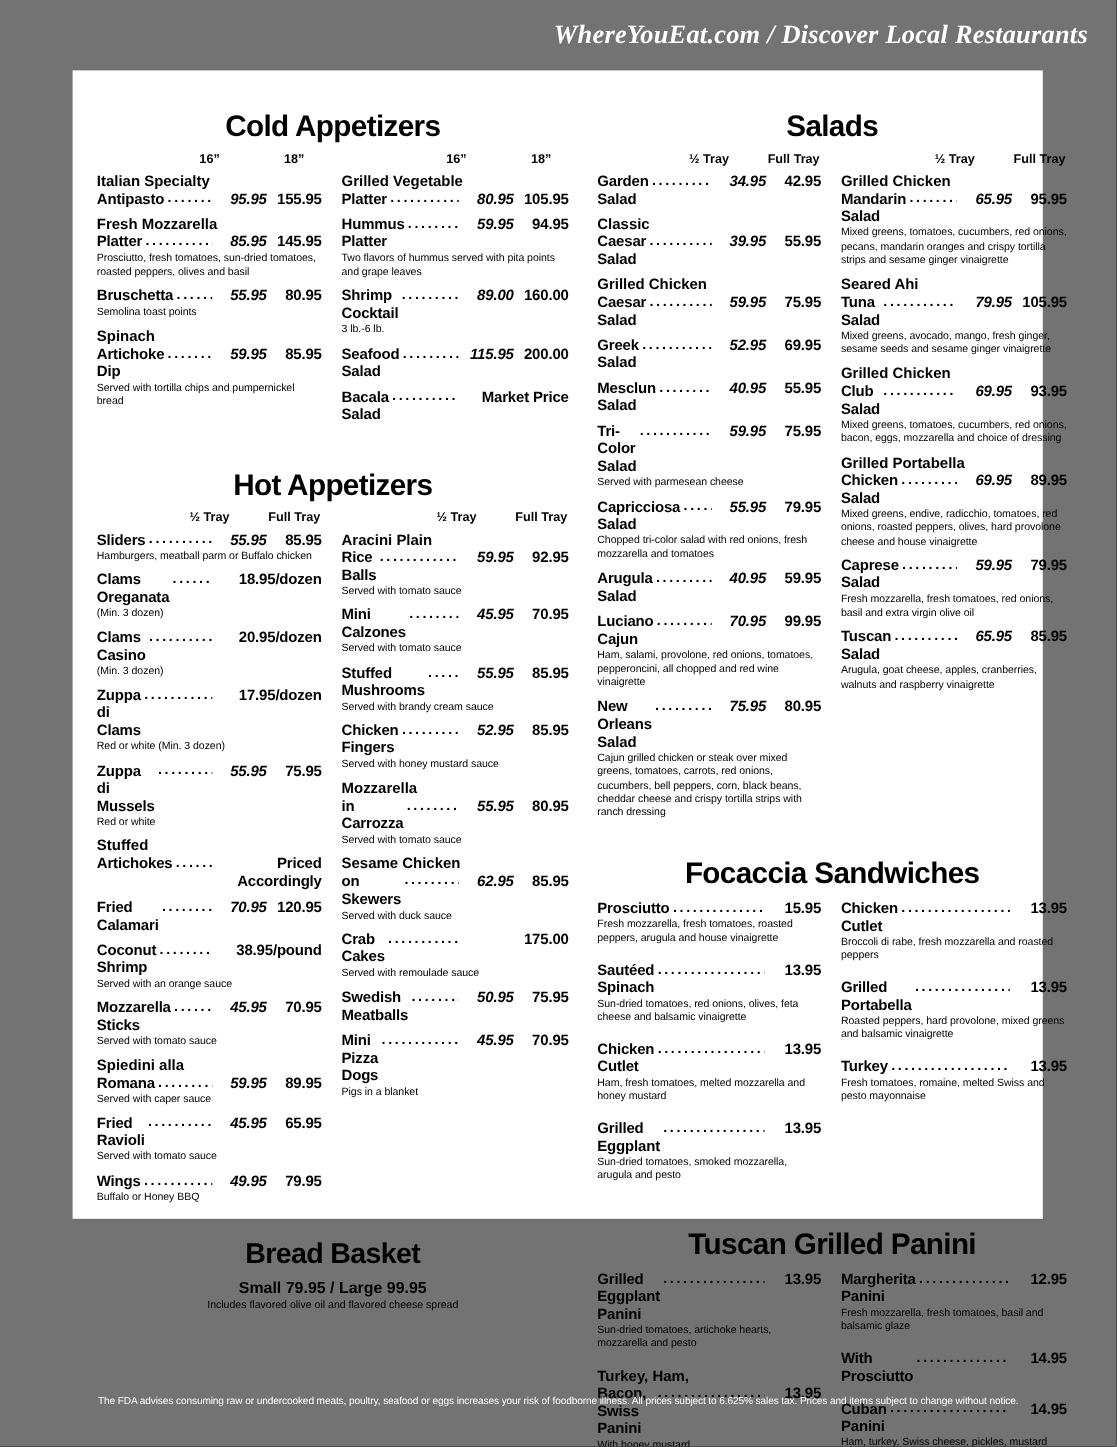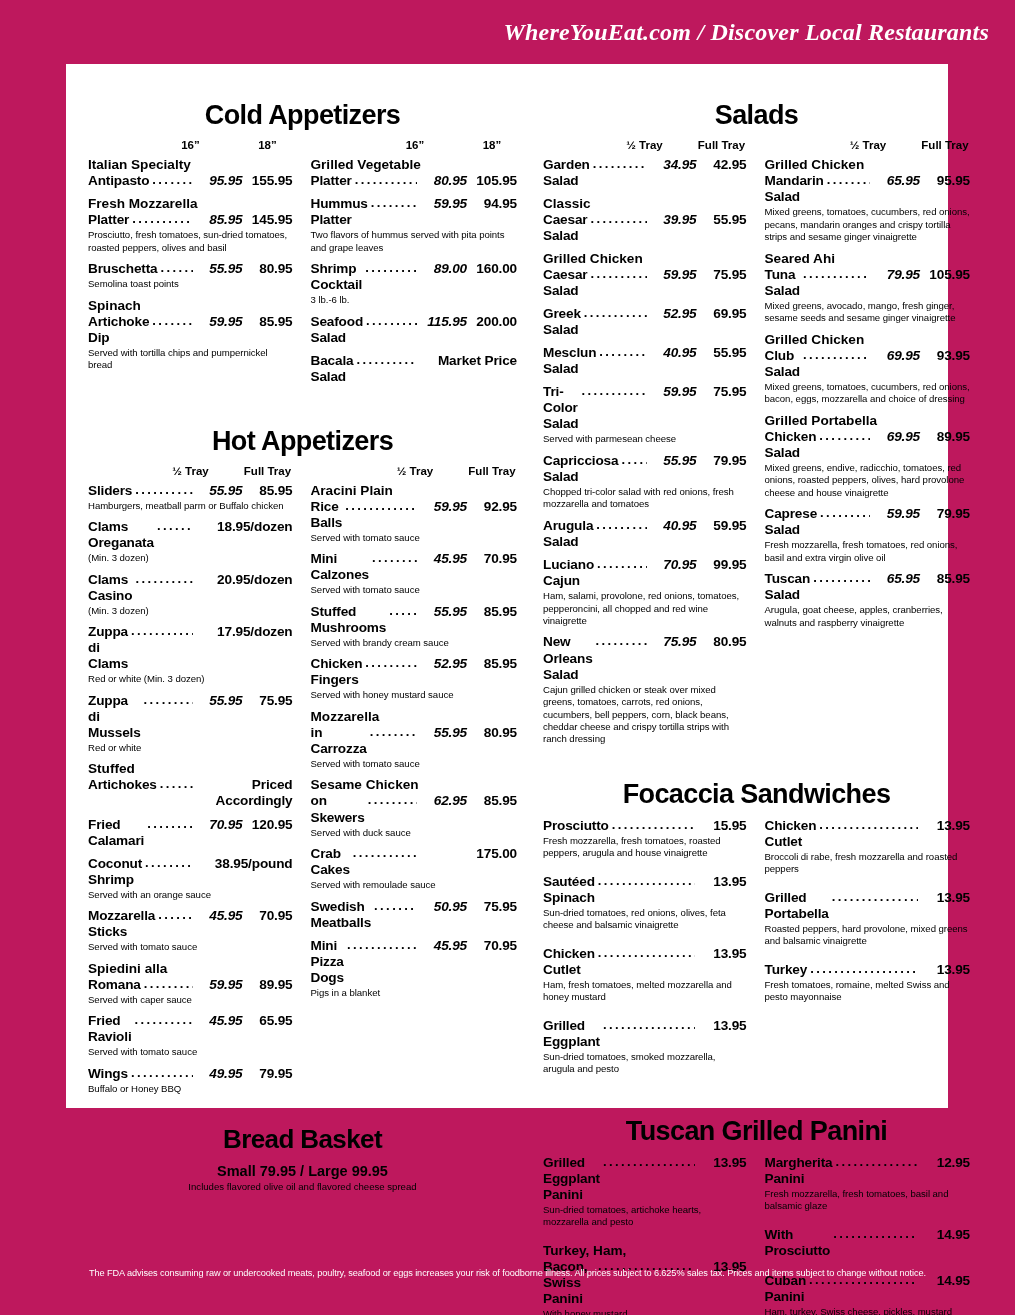--- a/index.html
+++ b/index.html
@@ -2,21 +2,21 @@
 <html><head>
 <meta charset="utf-8">
 <style>
   * { box-sizing: border-box; margin: 0; padding: 0; }
   html, body {
     width: 1015px; height: 1315px;
     background: #000;
     font-family: "Liberation Sans", sans-serif;
     overflow: hidden;
   }
-  .page { position: relative; width: 1015px; height: 1315px; background: #be185d; }
+  .page { position: relative; width: 1015px; height: 1315px; background: #737373; }
 
   .site-banner {
     position: absolute; top: 0; left: 0; width: 1015px; height: 64px;
     color: #fff; display: flex; align-items: center; justify-content: flex-end;
     padding-right: 26px;
     font-family: "Liberation Serif", serif;
     font-style: italic; font-weight: bold; font-size: 24px;
     letter-spacing: .2px;
   }
 

